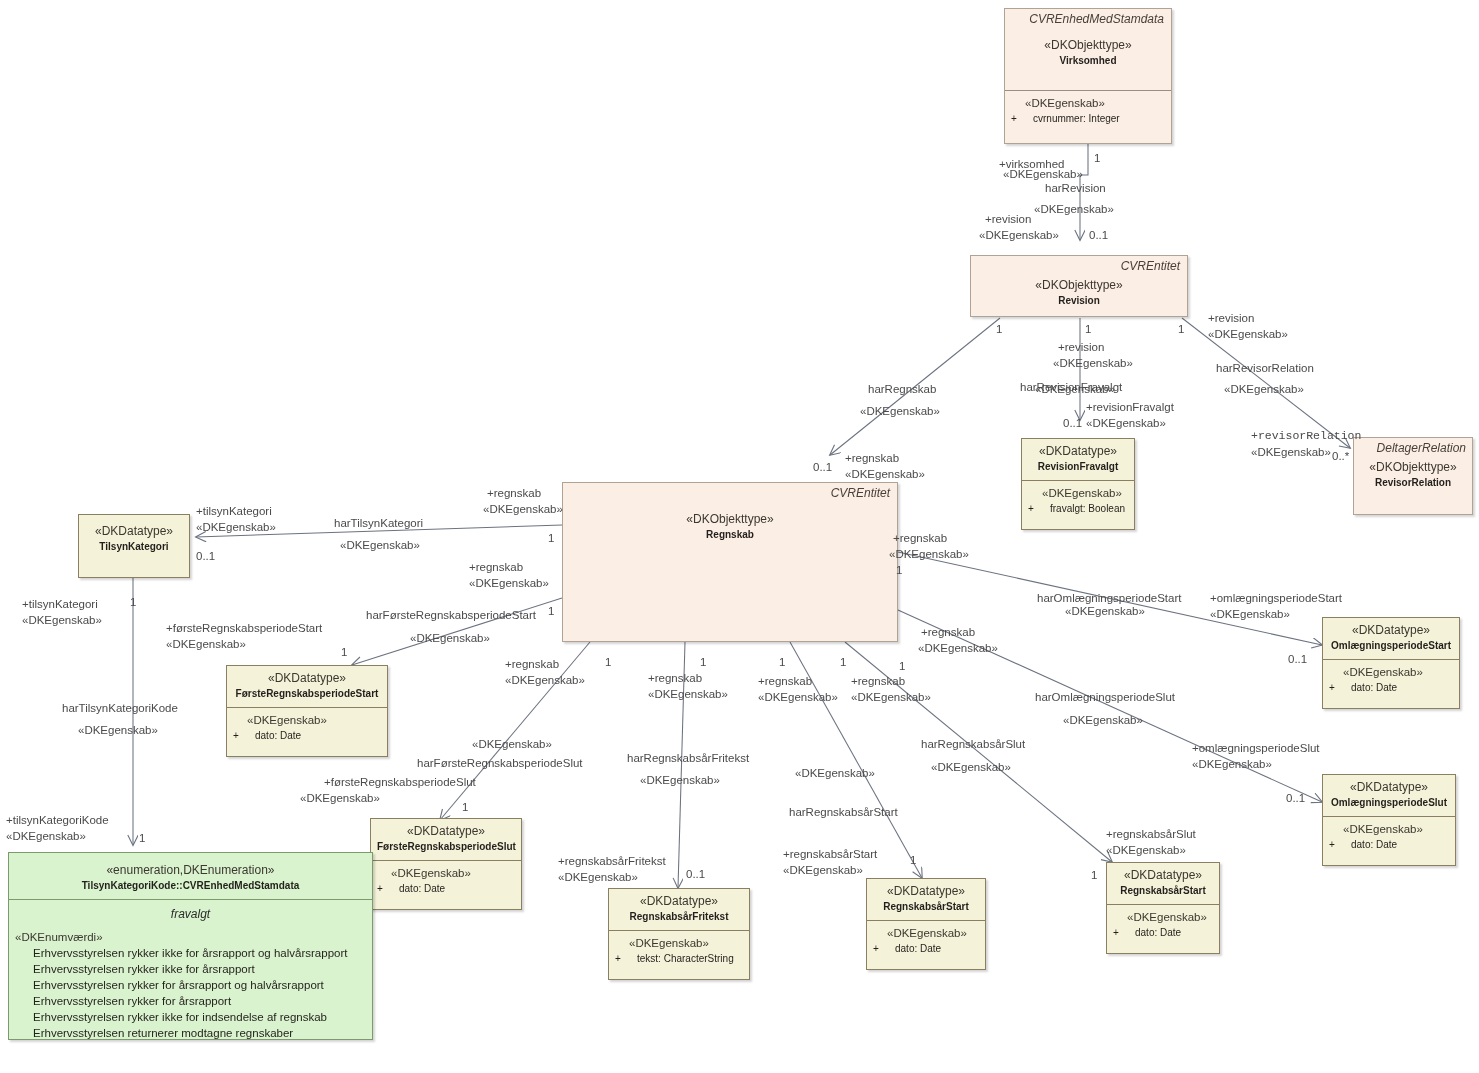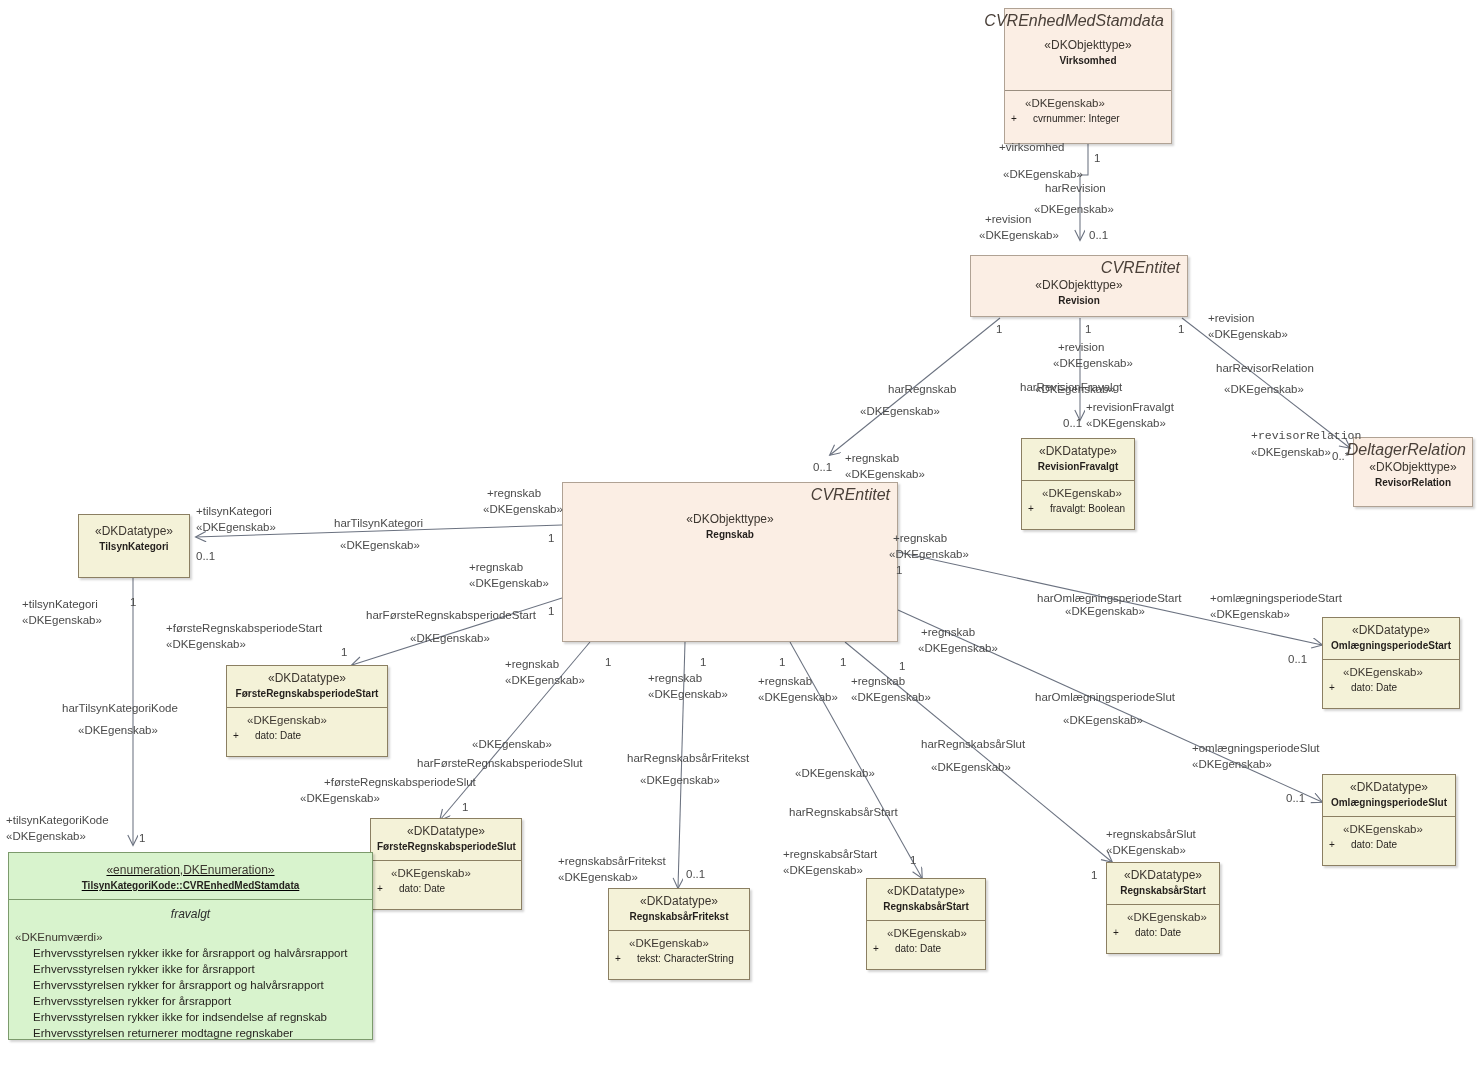--- a/index.html
+++ b/index.html
@@ -52,21 +52,21 @@
     padding: 5px 6px 6px 6px;
     text-align: left;
   }
   .uml-box.datatype .box-sect { border-top-color: #8b7f62; }
   .uml-box.enumeration .box-sect { border-top-color: #7c9a6c; }
   .tagname {
     position: absolute;
     right: 7px;
     top: 3px;
     font-style: italic;
-    font-size: 16px;
+    font-size: 12px;
     color: #4a4039;
     white-space: nowrap;
   }
   .stereo {
     font-size: 12px;
     color: #3d3730;
     line-height: 15px;
     white-space: nowrap;
   }
   .clsname {
@@ -176,21 +176,21 @@
   </div>
 
   <div class="uml-box objekt" style="left:970px; top:255px; width:218px; height:62px;">
     <div class="box-head">
       <div class="tagname">CVREntitet</div>
       <div class="stereo" style="margin-top:17px;">«DKObjekttype»</div>
       <div class="clsname">Revision</div>
     </div>
   </div>
 
-  <div class="uml-box objekt" style="left:1353px; top:437px; width:120px; height:70px;">
+  <div class="uml-box objekt" style="left:1353px; top:437px; width:120px; height:78px;">
     <div class="box-head">
       <div class="tagname" style="right:6px;">DeltagerRelation</div>
       <div class="stereo" style="margin-top:17px;">«DKObjekttype»</div>
       <div class="clsname">RevisorRelation</div>
     </div>
   </div>
 
   <div class="uml-box datatype" style="left:1021px; top:438px; width:114px; height:92px;">
     <div class="box-head">
       <div class="stereo">«DKDatatype»</div>
@@ -304,50 +304,50 @@
     </div>
     <div class="box-sect">
       <div class="attr-stereo">«DKEgenskab»</div>
       <div class="attr-line">
         <span class="vis">+</span><span>dato: Date</span>
       </div>
     </div>
   </div>
 
   <div class="uml-box enumeration" style="left:8px; top:852px; width:365px; height:188px;">
-    <div class="box-head" style="padding-top:10px;text-decoration:underline;">
+    <div class="box-head" style="padding-top:10px;">
       <div class="stereo">«enumeration,DKEnumeration»</div>
       <div class="clsname">TilsynKategoriKode::CVREnhedMedStamdata</div>
     </div>
     <div class="box-sect" style="padding-top:6px;">
       <div class="literals-title">fravalgt</div>
       <div class="lit-stereo" style="margin-top:7px;">«DKEnumværdi»</div>
       <div class="lit-item">Erhvervsstyrelsen rykker ikke for årsrapport og halvårsrapport</div>
       <div class="lit-item">Erhvervsstyrelsen rykker ikke for årsrapport</div>
       <div class="lit-item">Erhvervsstyrelsen rykker for årsrapport og halvårsrapport</div>
       <div class="lit-item">Erhvervsstyrelsen rykker for årsrapport</div>
       <div class="lit-item">Erhvervsstyrelsen rykker ikke for indsendelse af regnskab</div>
       <div class="lit-item">Erhvervsstyrelsen returnerer modtagne regnskaber</div>
     </div>
   </div>
 
-  <div class="elbl" style="left:999px; top:140px;">+virksomhed</div>
+  <div class="elbl" style="left:999px; top:157px;">+virksomhed</div>
   <div class="elbl" style="left:1094px; top:151px;">1</div>
   <div class="elbl" style="left:1003px; top:167px;">«DKEgenskab»</div>
   <div class="elbl" style="left:1045px; top:181px;">harRevision</div>
   <div class="elbl" style="left:1034px; top:202px;">«DKEgenskab»</div>
   <div class="elbl" style="left:985px; top:212px;">+revision</div>
   <div class="elbl" style="left:979px; top:228px;">«DKEgenskab»</div>
   <div class="elbl" style="left:1089px; top:228px;">0..1</div>
 
   <div class="elbl" style="left:996px; top:322px;">1</div>
   <div class="elbl" style="left:1085px; top:322px;">1</div>
   <div class="elbl" style="left:1178px; top:322px;">1</div>
 
-  <div class="elbl" style="left:888px; top:382px;">harRegnskab</div>
+  <div class="elbl" style="left:868px; top:382px;">harRegnskab</div>
   <div class="elbl" style="left:860px; top:404px;">«DKEgenskab»</div>
   <div class="elbl" style="left:845px; top:451px;">+regnskab</div>
   <div class="elbl" style="left:813px; top:460px;">0..1</div>
   <div class="elbl" style="left:845px; top:467px;">«DKEgenskab»</div>
 
   <div class="elbl" style="left:1058px; top:340px;">+revision</div>
   <div class="elbl" style="left:1053px; top:356px;">«DKEgenskab»</div>
   <div class="elbl" style="left:1020px; top:380px;">harRevisionFravalgt</div>
   <div class="elbl" style="left:1035px; top:382px; background:transparent;">«DKEgenskab»</div>
   <div class="elbl" style="left:1086px; top:400px;">+revisionFravalgt</div>

